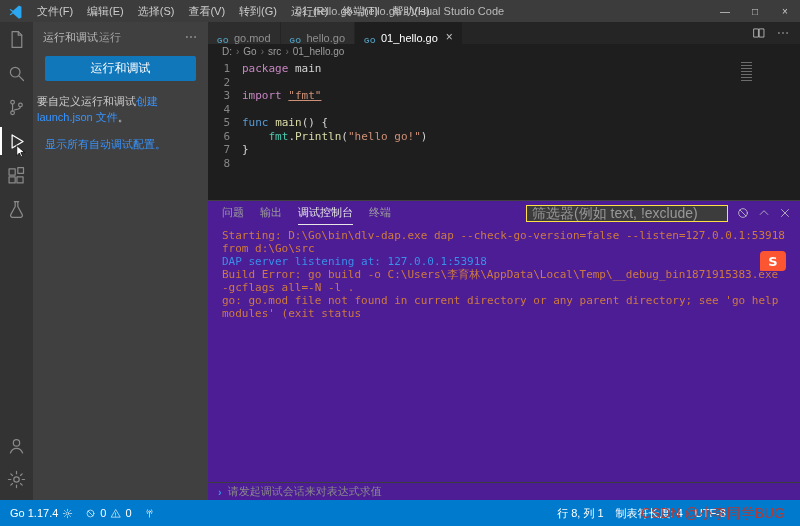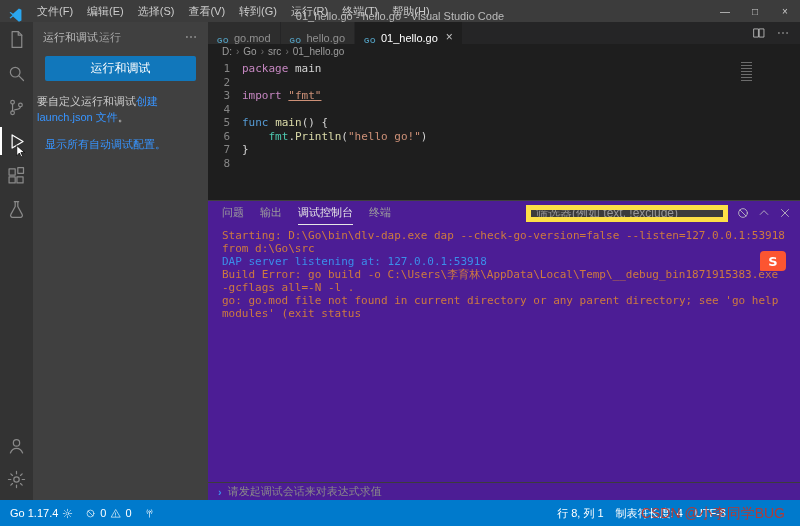--- a/index.html
+++ b/index.html
@@ -1,21 +1,21 @@
 <!DOCTYPE html>
 <html style="--status-bar-bg: #007acc; --run-button-bg: #1177bb; --link: #3794ff; --console-warn: #ce7a3f; --console-info: #3b8eea; --go-icon: #519aba; --csdn-red: #fc5531; --watermark-red: #b03a37;"><head>
 <meta charset="utf-8">
 <style>
   * { margin:0; padding:0; box-sizing:border-box; }
   html,body { width:800px; height:526px; overflow:hidden; background:#1e1e1e;
     font-family:"Liberation Sans","DejaVu Sans",sans-serif; }
   .window { position:relative; width:800px; height:526px; display:flex; flex-direction:column; background:#1e1e1e; }
 
   
-  .titlebar { flex:0 0 22px; background:#3c3c3c; display:flex; align-items:flex-end; color:#cccccc; font-size:11px; position:relative; }
+  .titlebar { flex:0 0 22px; background:#3c3c3c; display:flex; align-items:center; color:#cccccc; font-size:11px; position:relative; }
   .logo { width:15px; height:15px; margin:0 7px 0 8px; }
   .menubar { display:flex; }
   .menu-item { padding:0 7px; height:22px; display:flex; align-items:center; cursor:pointer; }
   .window-title { position:absolute; left:50%; transform:translateX(-50%); color:#bbbbbb; white-space:nowrap; }
   .win-controls { margin-left:auto; display:flex; }
   .win-btn { width:30px; height:22px; display:flex; align-items:center; justify-content:center; font-size:10px; cursor:pointer; }
 
   
   .main { flex:1; display:flex; min-height:0; }
 
@@ -66,22 +66,22 @@
   .minimap { position:absolute; top:3px; right:48px; width:11px; height:21px; opacity:.85;
     background:repeating-linear-gradient(to bottom,#7a7a7a 0 1px,transparent 1px 3px); cursor:pointer; }
 
   
   .panel { flex:0 0 300px; display:flex; flex-direction:column; background:#4c1d95; border-top:1px solid #3f3f3f; position:relative; }
   .panel-header { flex:0 0 24px; display:flex; align-items:center; padding:0 8px 0 14px; }
   .panel-tabs { display:flex; height:100%; }
   .panel-tab { font-size:11px; color:#9d9d9d; margin-right:16px; display:flex; align-items:center; cursor:pointer;
     border-bottom:1px solid transparent; height:100%; }
   .panel-tab.active { color:#e7e7e7; border-bottom-color:#e7e7e7; }
-  .panel-filter { margin-left:auto; width:202px; height:17px; background:#3c3c3c; border:5px solid #fde047; color:#cccccc;
-    font-size:12px; padding:0 5px; outline:none; font-family:inherit; }
+  .panel-filter { margin-left:auto; width:202px; height:17px; background:#3c3c3c; border:1px solid #fde047; color:#cccccc;
+    font-size:14px; padding:0 5px; outline:none; font-family:inherit; }
   .panel-filter::placeholder { color:#989898; }
   .panel-icons { display:flex; align-items:center; gap:7px; margin-left:8px; color:#c5c5c5; }
   .p-icon { width:14px; height:14px; cursor:pointer; }
   .console { flex:1; padding:4px 14px; font-family:"DejaVu Sans Mono","Liberation Mono",monospace; font-size:11px;
     line-height:13px; position:relative; overflow:hidden; }
   .console-line { white-space:pre-wrap; color:#d4d4d4; }
   .c-orange { color:var(--console-warn,#ce7a3f); }
   .c-blue { color:var(--console-info,#3b8eea); }
   .csdn-badge { position:absolute; top:26px; right:14px; width:26px; height:20px; background:var(--csdn-red,#fc5531);
     color:#ffffff; border-radius:4px 4px 4px 1px; display:flex; align-items:center; justify-content:center;

